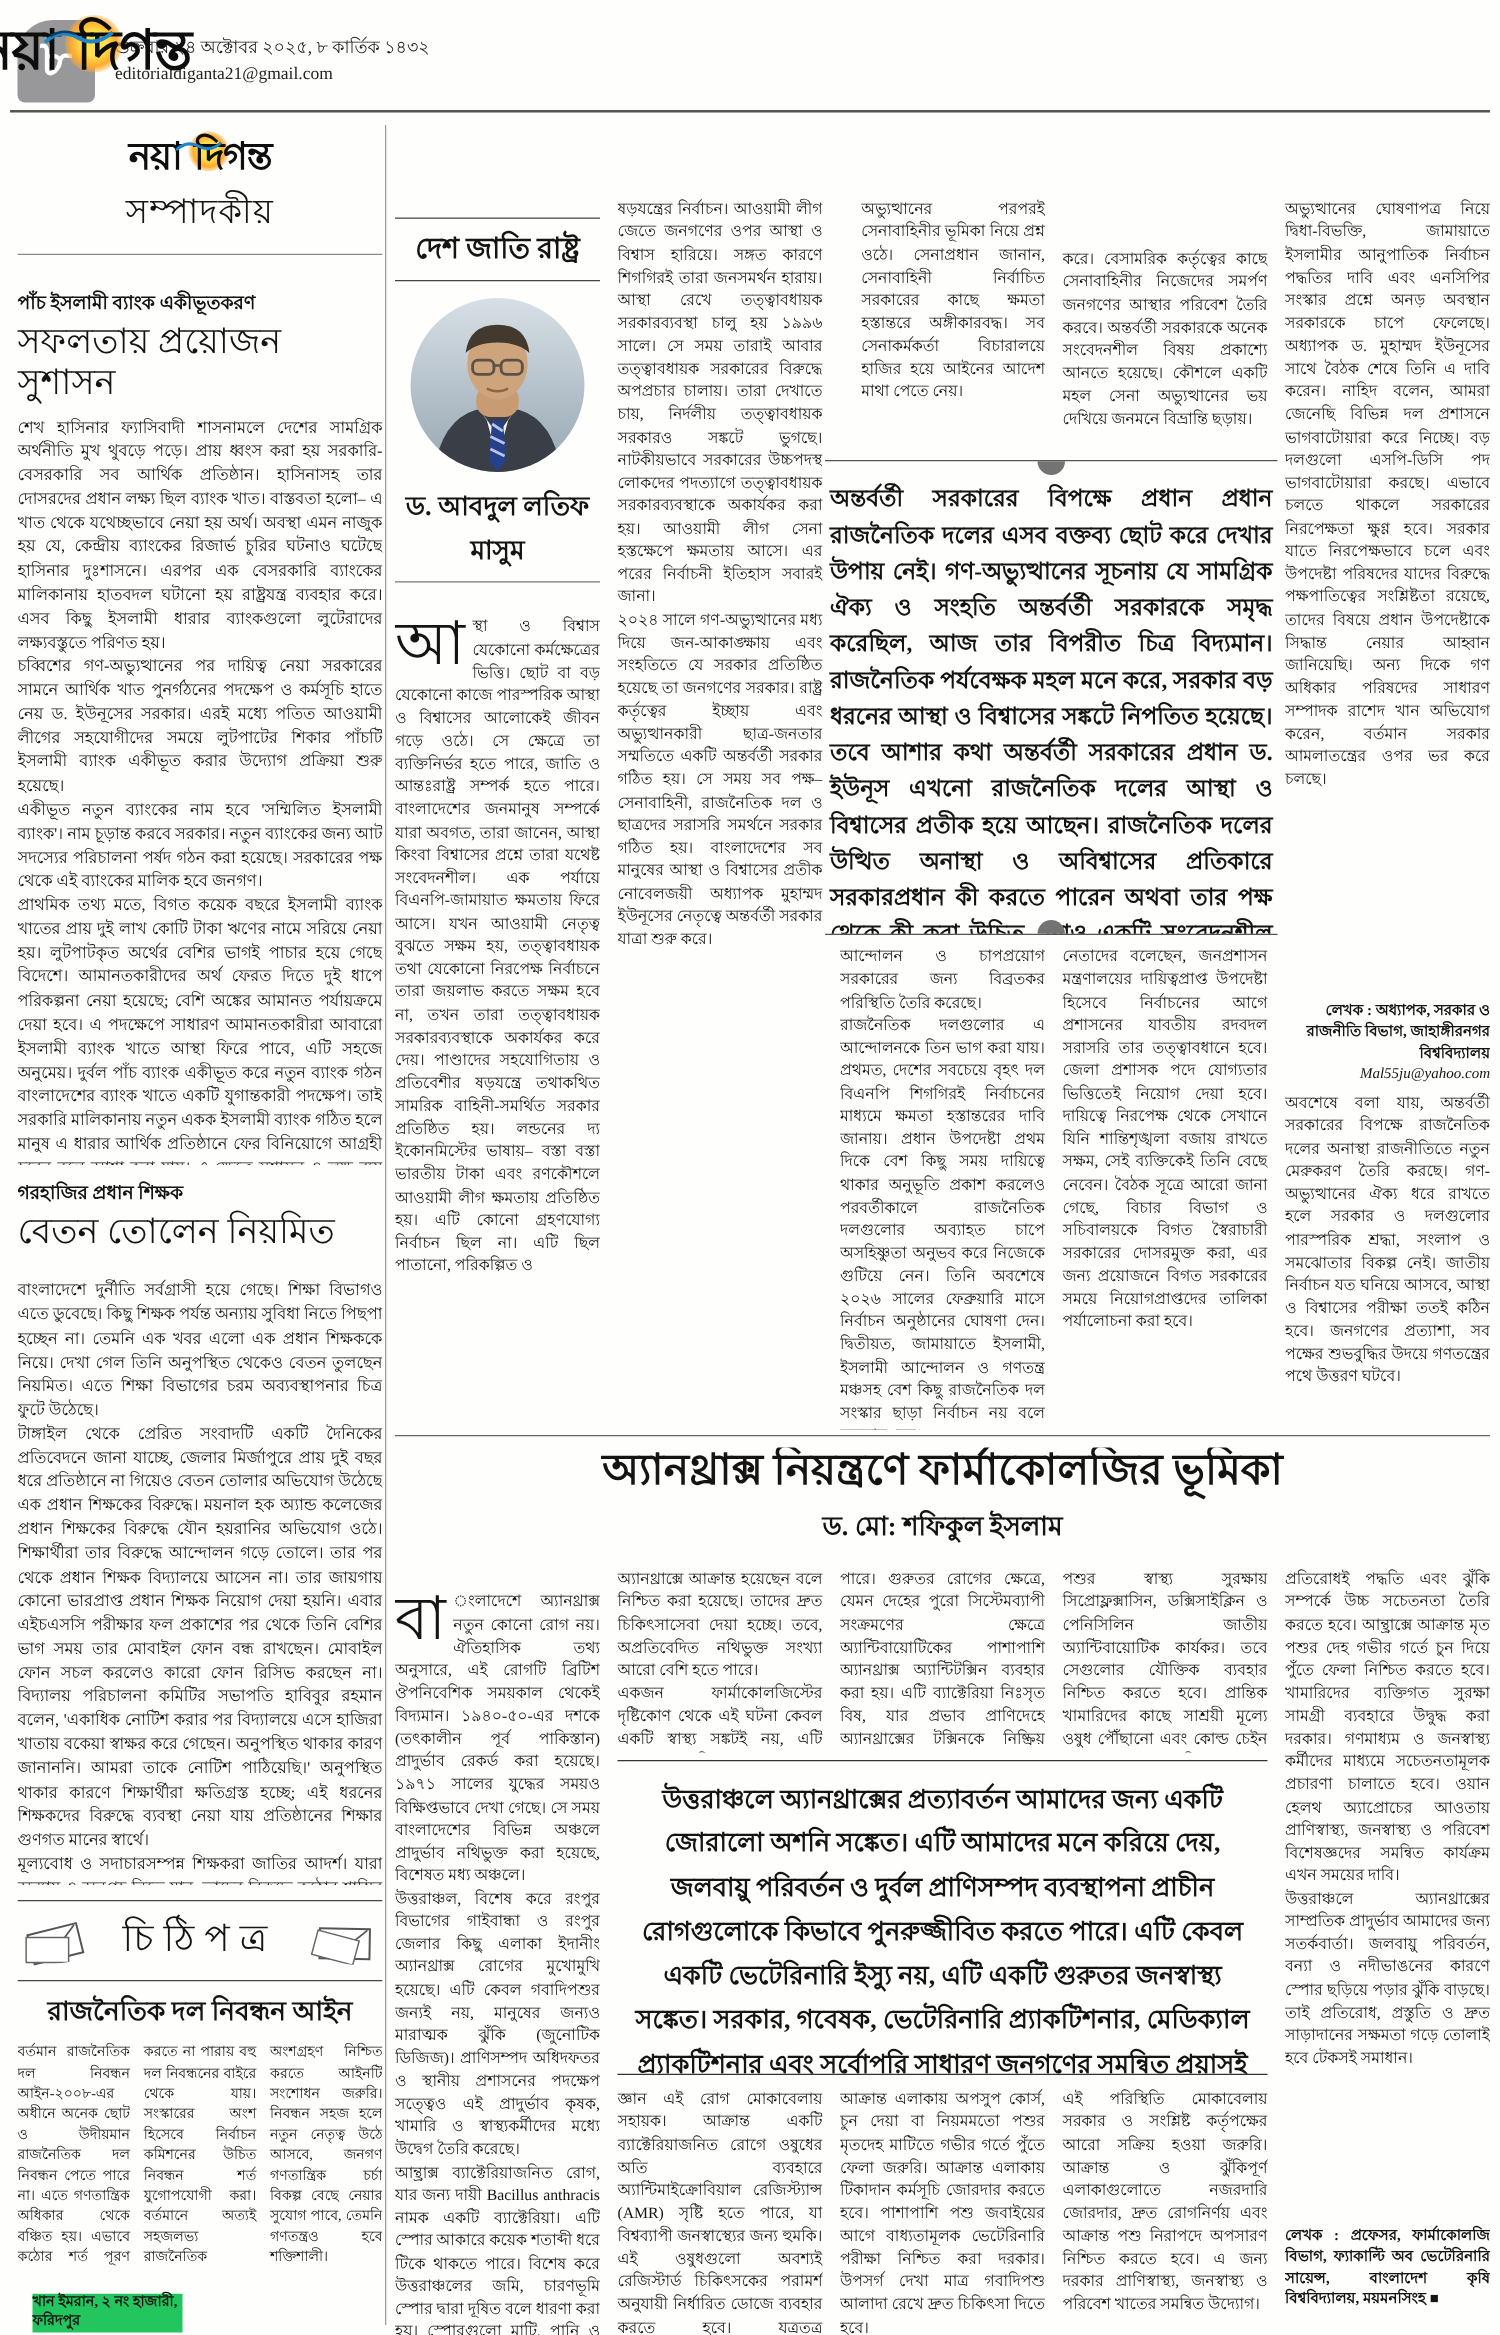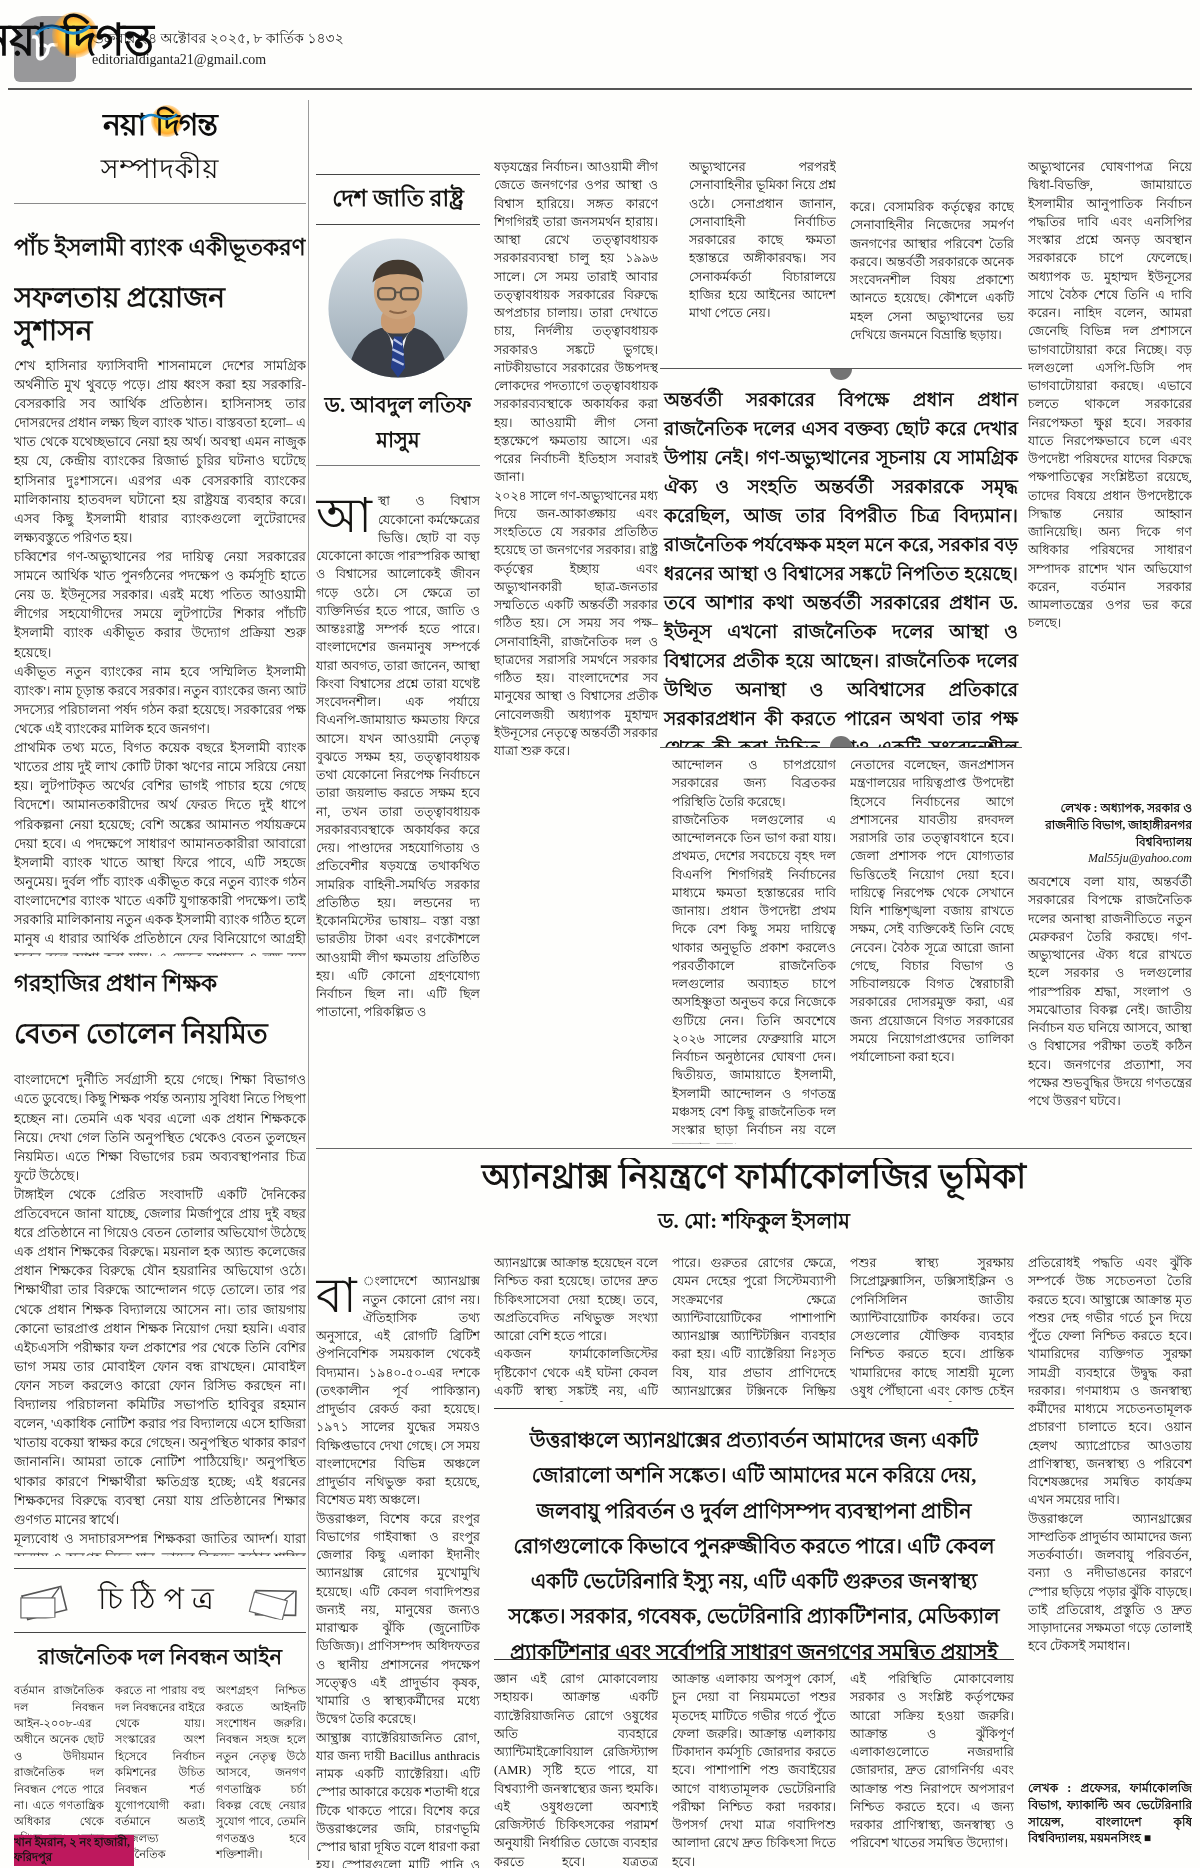--- a/index.html
+++ b/index.html
@@ -16,22 +16,22 @@
   .brand{display:flex;align-items:center;position:relative;font-weight:800;color:#0d0d0d;}
   .brand .w{z-index:2;letter-spacing:-1px;}
   .sun{position:absolute;border-radius:50%;z-index:1;
        background:radial-gradient(circle,#ffe14d 0 30%,#ffab2e 55%,rgba(255,171,46,.25) 72%,rgba(255,171,46,0) 78%);}
   .birds{position:absolute;z-index:3;}
   .brand-lg{font-size:44px;}
   .brand-sm{font-size:30px;}
 
   
   .sec-label{font-size:27px;text-align:center;letter-spacing:1px;margin-top:2px;}
-  .kicker{font-weight:bold;font-size:23px;line-height:1.25;}
-  .ed-head{font-weight:bold;font-size:28px;line-height:1.2;margin-top:18px;}
+  .kicker{font-weight:bold;font-size:15px;line-height:1.25;}
+  .ed-head{font-weight:normal;font-size:28px;line-height:1.2;margin-top:4px;}
   .body-text{font-size:13px;line-height:1.47;text-align:justify;white-space:pre-line;overflow:hidden;}
   .small-text{font-size:11.3px;line-height:1.45;text-align:justify;white-space:pre-line;}
 
   
   .letters-head{display:flex;align-items:center;justify-content:space-between;padding:6px 4px;}
   .letters-title{font-size:30px;letter-spacing:8px;font-weight:500;}
   .letter-sub{font-size:21px;font-weight:bold;text-align:center;margin:8px 0 6px 0;}
   .lcols{column-count:3;column-gap:11px;overflow:hidden;}
   .signature{font-weight:bold;font-size:11.5px;line-height:1.35;}
 
@@ -125,21 +125,21 @@
         <span class="letters-title">চিঠিপত্র</span>
         <svg class="envelope" width="52" height="36" viewBox="0 0 52 36" style="transform:rotate(7deg);">
           <rect x="6" y="8" width="40" height="24" fill="#fff" stroke="#555" stroke-width="1.6" transform="rotate(-6 26 20)"></rect>
           <path d="M8 11 L26 24 L44 9" fill="none" stroke="#555" stroke-width="1.4" transform="rotate(-6 26 20)"></path>
           <rect x="2" y="14" width="34" height="20" fill="#fff" stroke="#666" stroke-width="1.2" transform="rotate(8 19 24)"></rect>
         </svg>
       </div>
     </div>
     <div class="letter-sub">রাজনৈতিক দল নিবন্ধন আইন</div>
     <div class="lcols small-text" style="height:196px;">বর্তমান রাজনৈতিক দল নিবন্ধন আইন-২০০৮-এর অধীনে অনেক ছোট ও উদীয়মান রাজনৈতিক দল নিবন্ধন পেতে পারে না। এতে গণতান্ত্রিক অধিকার থেকে বঞ্চিত হয়। এভাবে কঠোর শর্ত পূরণ করতে না পারায় বহু দল নিবন্ধনের বাইরে থেকে যায়। সংস্কারের অংশ হিসেবে নির্বাচন কমিশনের উচিত নিবন্ধন শর্ত যুগোপযোগী করা। বর্তমানে অত্যই সহজলভ্য রাজনৈতিক অংশগ্রহণ নিশ্চিত করতে আইনটি সংশোধন জরুরি। নিবন্ধন সহজ হলে নতুন নেতৃত্ব উঠে আসবে, জনগণ গণতান্ত্রিক চর্চা বিকল্প বেছে নেয়ার সুযোগ পাবে, তেমনি গণতন্ত্রও হবে শক্তিশালী। গণতন্ত্রের স্বার্থে রাজনৈতিক দল নিবন্ধন আইন সংশোধন করে একটি অন্তর্ভুক্তিমূলক বিধান প্রণয়নের দাবি জানাই।</div>
-    <div class="abs signature" style="left:0;bottom:2px;width:120px;background:#be185d;white-space:pre-line;">খান ইমরান, ২ নং হাজারী,
+    <div class="abs signature" style="left:12px;bottom:2px;width:120px;background:#22c55e;white-space:pre-line;">খান ইমরান, ২ নং হাজারী,
 ফরিদপুর</div>
   </div>
 
   <div class="abs" style="left:316px;top:96px;width:876px;height:1048px;">
 
     <div class="col" style="left:0;top:62px;height:986px;">
       <div class="label-box" style="margin-top:16px;">দেশ জাতি রাষ্ট্র</div>
       <div class="photo-wrap">
         <svg width="142" height="142" viewBox="0 0 100 100">
           <defs>

